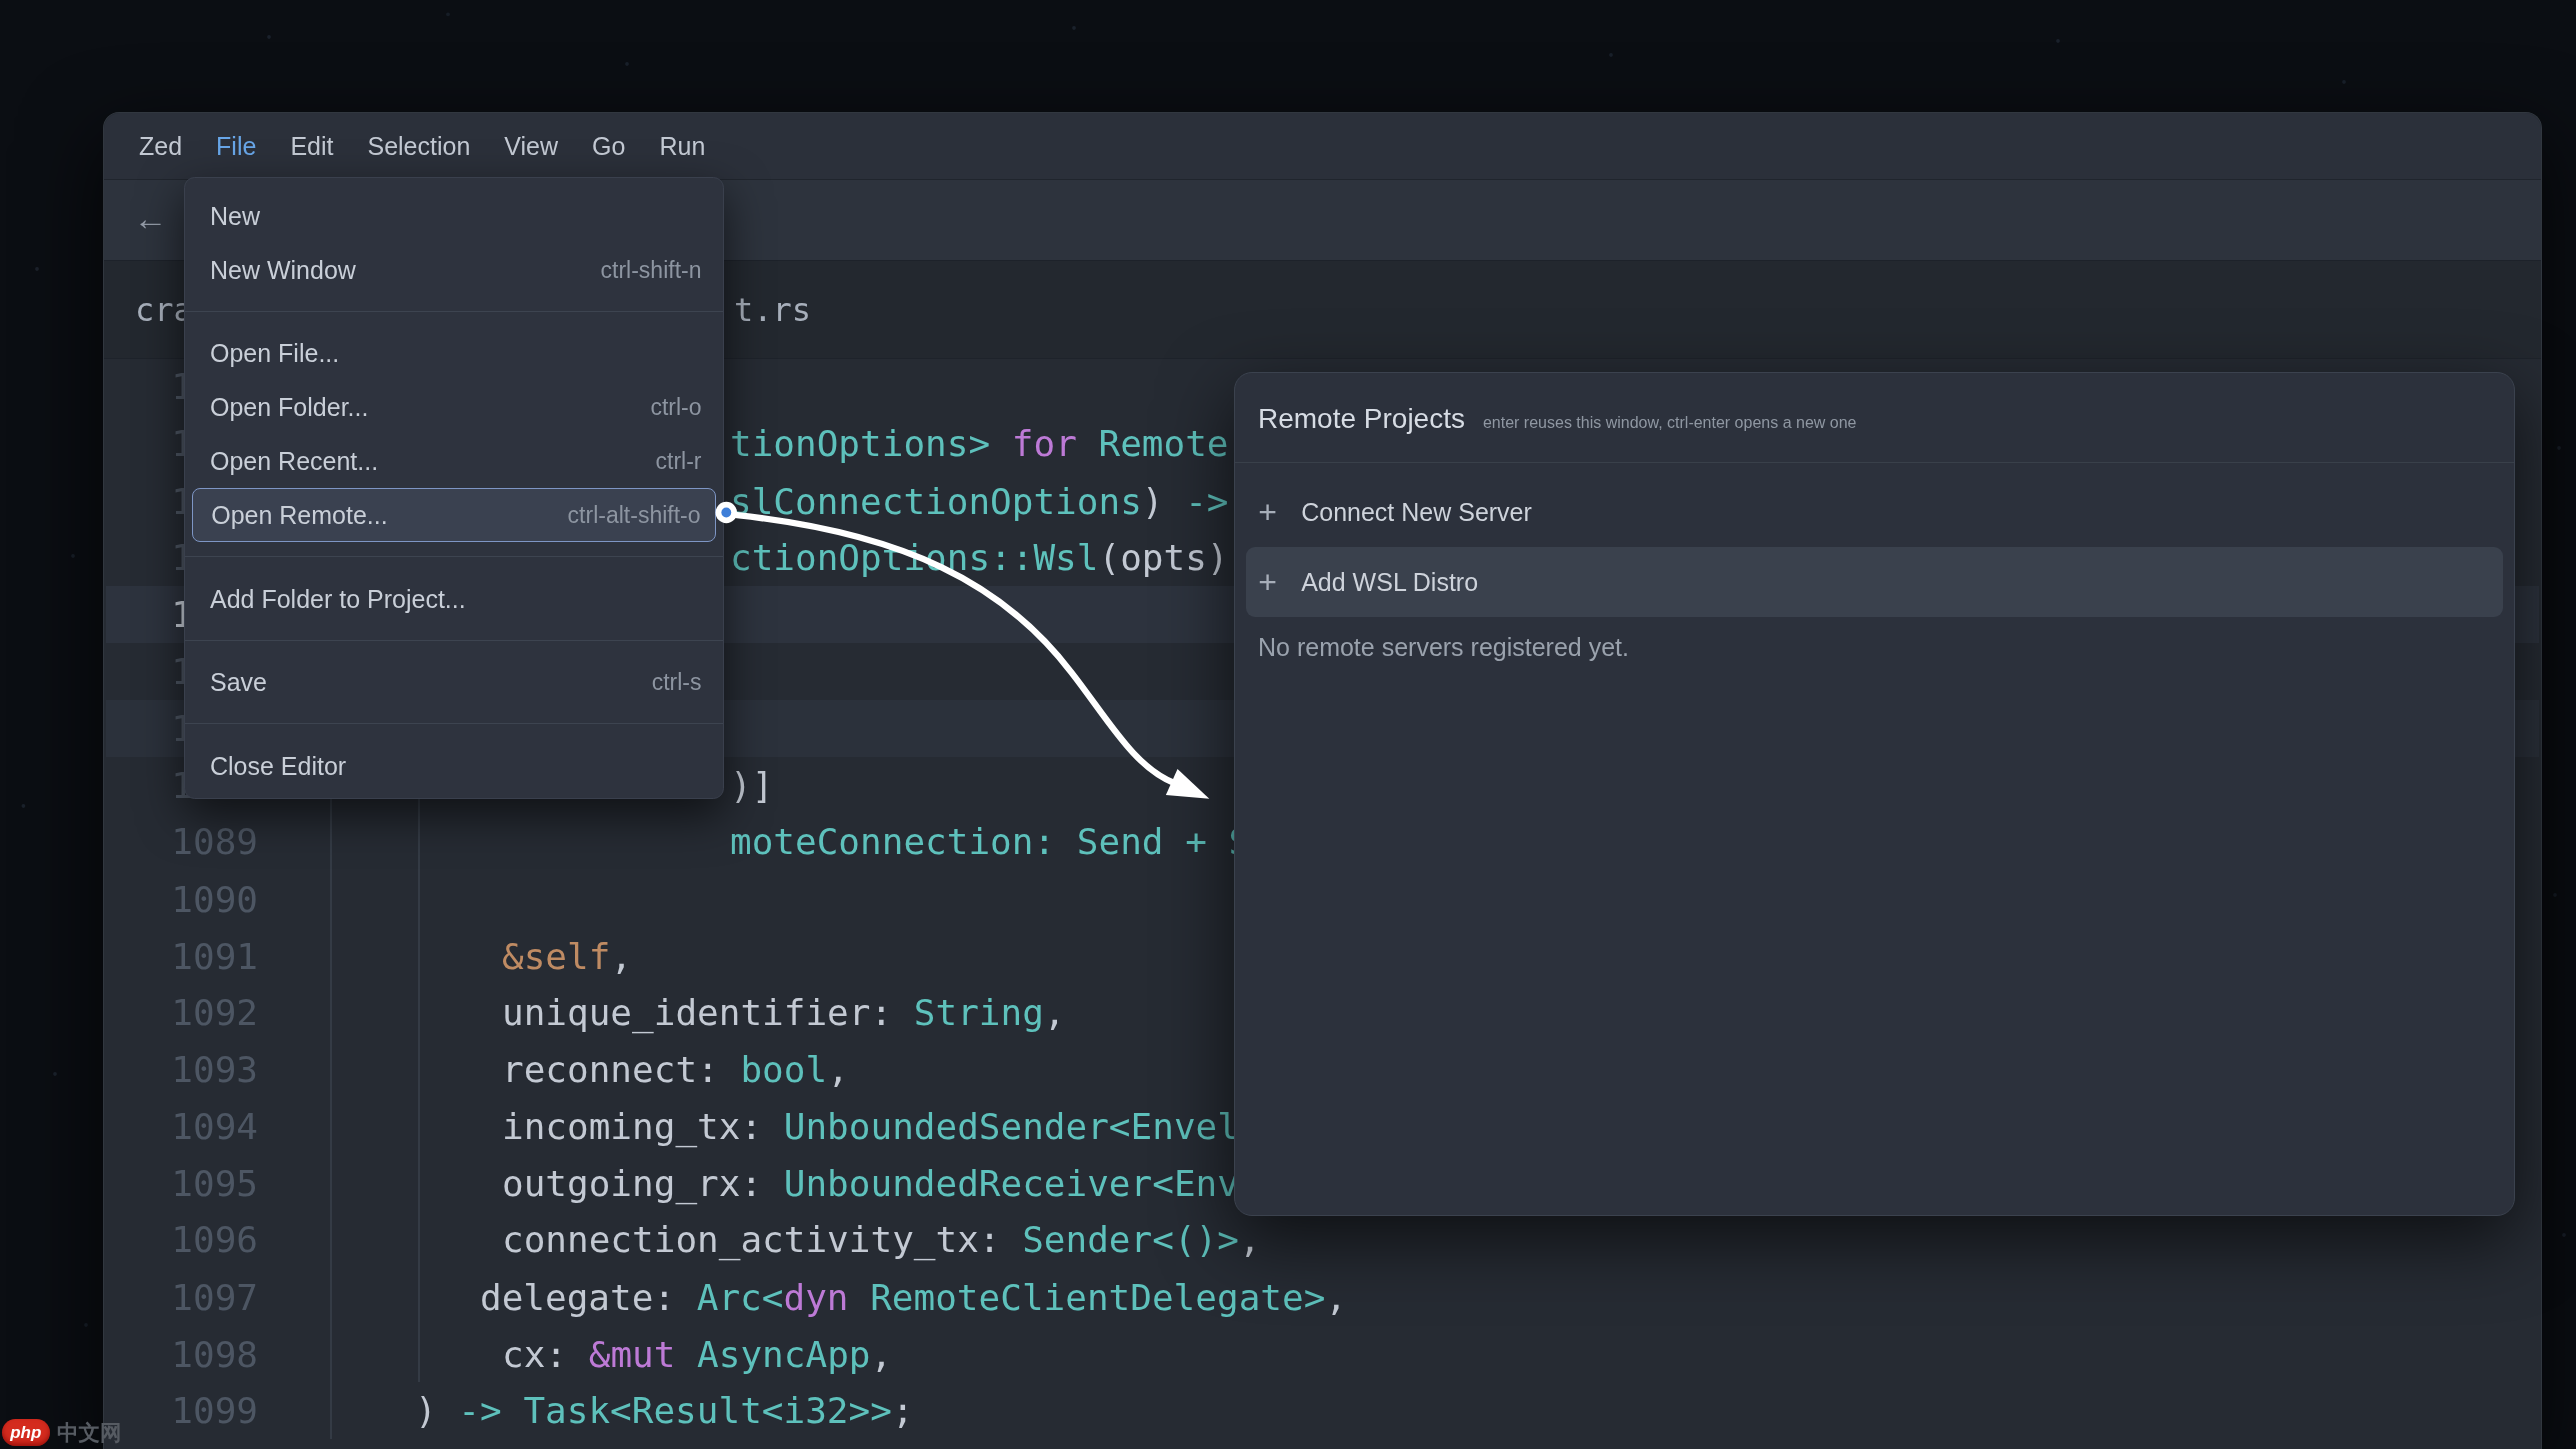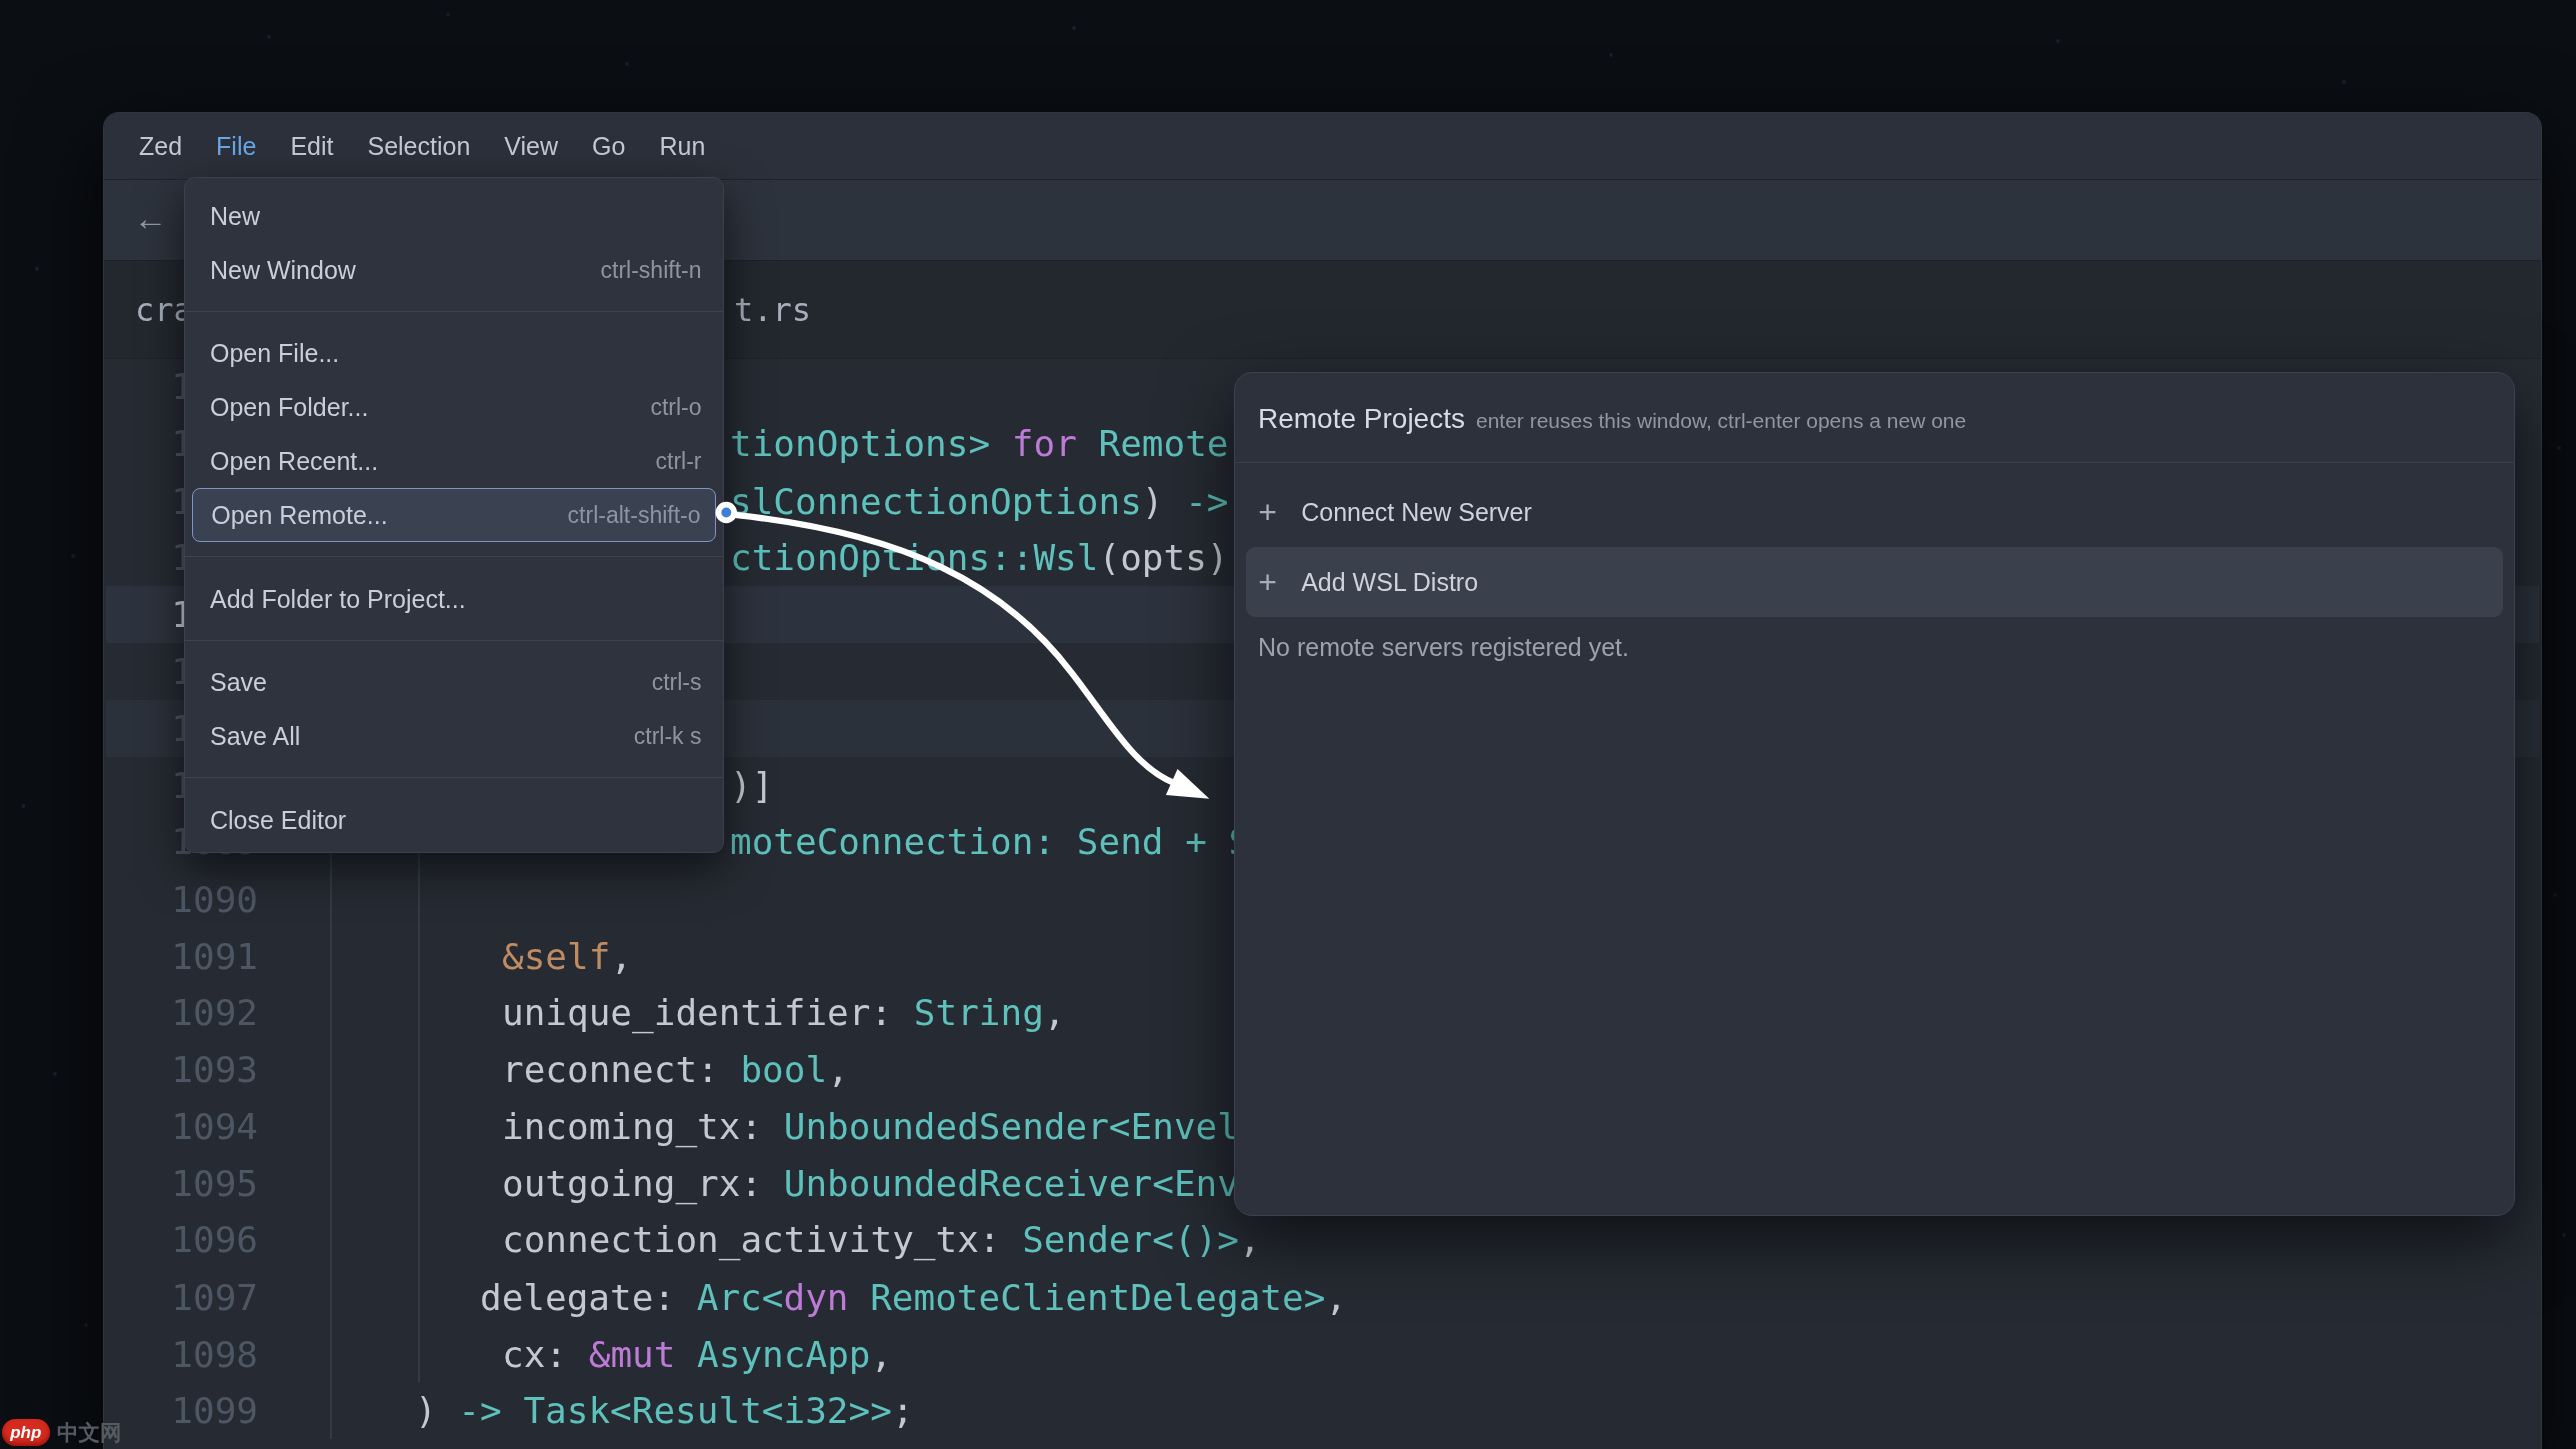--- a/index.html
+++ b/index.html
@@ -51,21 +51,21 @@
   .mi-shortcut{font-size:23px;color:#8d95a1;}
   .menu-sep{height:0.9px;background:#3d4450;margin:14.3px 0;}
   .menu-item.highlighted{margin:0 7.2px;padding:0 14.3px 0 18px;background:#3a4150;
              border:1.8px solid #7e96c5;border-radius:8px;height:54px;}
   
   #dialog{position:absolute;left:1234px;top:372px;width:1281px;height:844px;background:#2c313c;
           border:0.9px solid #3b424e;border-radius:18px;box-sizing:border-box;
           box-shadow:0 23px 72px rgba(0,0,0,.65);z-index:40;}
   .dlg-header{padding:30px 23px 27px 23px;border-bottom:0.9px solid #39404a;}
   .dlg-title{font-size:28px;color:#d7dce4;}
-  .dlg-hint{font-size:21px;color:#8f97a2;margin-left:7px;}
+  .dlg-hint{font-size:16px;color:#8f97a2;margin-left:14px;}
   .dlg-body{padding:14.3px 10.7px 0 10.7px;}
   .dlg-row{height:70px;display:flex;align-items:center;padding:0 12.5px;border-radius:9px;}
   .dlg-row.highlighted{background:#3a414d;}
   .plus{font-size:32px;font-weight:300;color:#a7aeb9;width:34px;}
   .dlg-row-label{font-size:25px;color:#ced3db;margin-left:9px;}
   .dlg-empty{margin:16px 23px 0 23px;font-size:25px;color:#9aa2ad;}
   
   #annotation{position:absolute;left:0;top:0;z-index:60;pointer-events:none;}
   
   .watermark{position:absolute;left:1.8px;bottom:1.8px;display:flex;align-items:center;z-index:100;}
@@ -168,24 +168,20 @@
       </div>
       <div class="menu-sep"></div>
       <div class="menu-item">
         <span class="mi-label">Add Folder to Project...</span>
       </div>
       <div class="menu-sep"></div>
       <div class="menu-item">
         <span class="mi-label">Save</span>
         <span class="mi-shortcut">ctrl-s</span>
       </div>
-      <div class="menu-item">
-        <span class="mi-label">Save All</span>
-        <span class="mi-shortcut">ctrl-k s</span>
-      </div>
       <div class="menu-sep"></div>
       <div class="menu-item">
         <span class="mi-label">Close Editor</span>
       </div>
     </div>
 
   <div id="dialog">
     <div class="dlg-header">
       <span class="dlg-title">Remote Projects</span>
       <span class="dlg-hint">enter reuses this window, ctrl-enter opens a new one</span>

